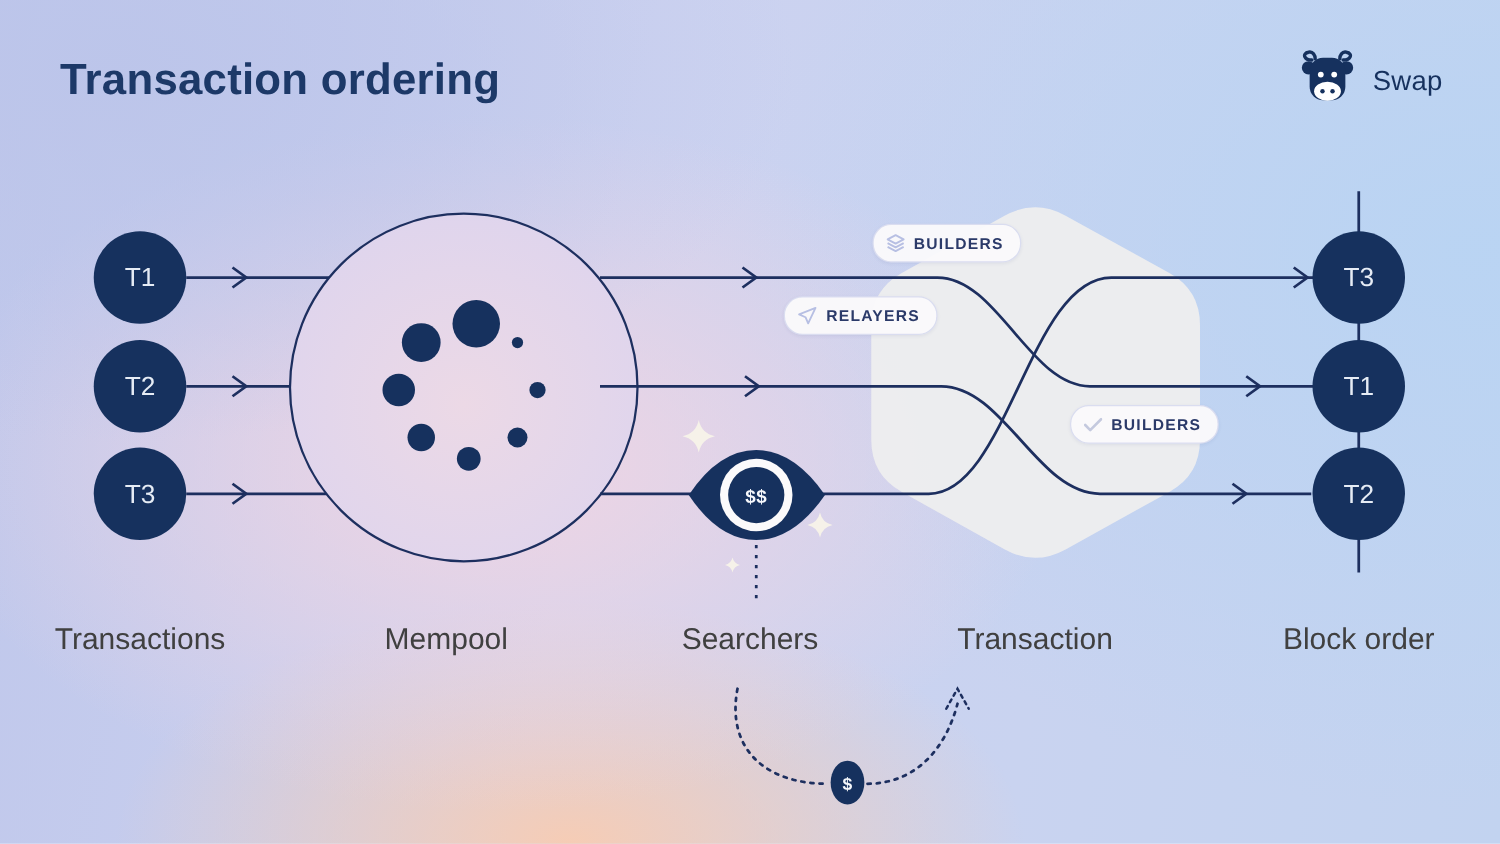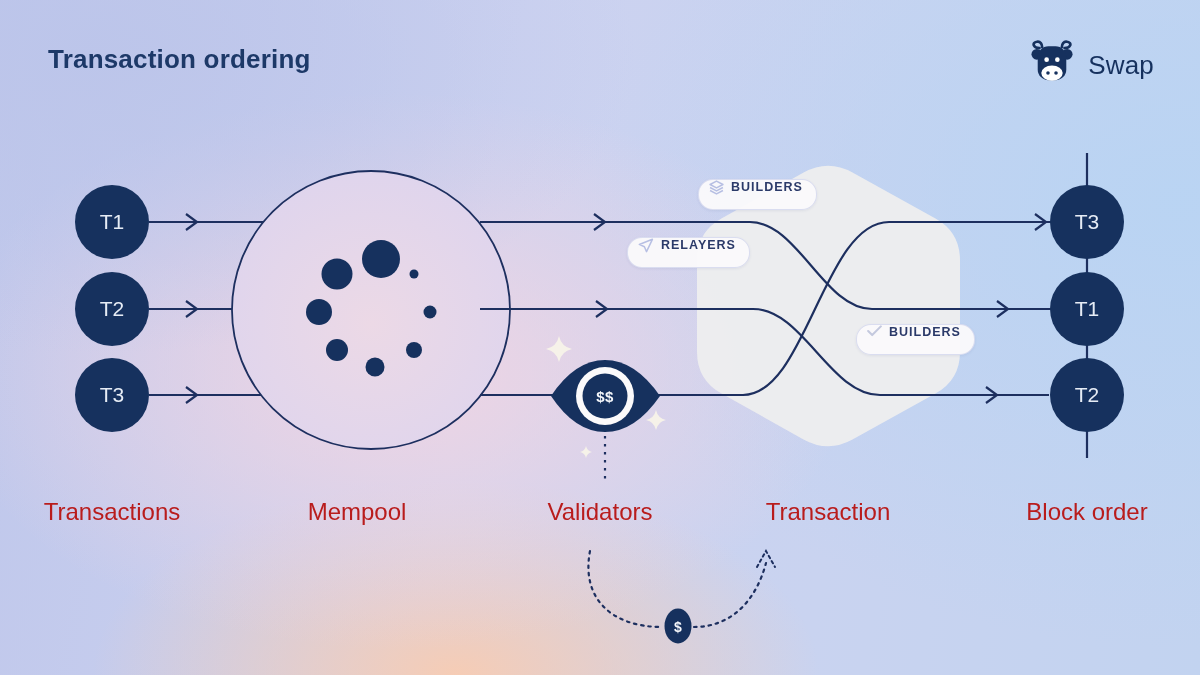--- a/index.html
+++ b/index.html
@@ -8,33 +8,33 @@
     font-family:"Liberation Sans",sans-serif;
     background:
       radial-gradient(900px 500px at 8% 8%, rgba(188,197,234,.95) 0%, rgba(188,197,234,0) 60%),
       radial-gradient(700px 430px at 33% 55%, rgba(242,213,226,.95) 0%, rgba(242,213,226,0) 65%),
       radial-gradient(560px 300px at 38% 100%, rgba(248,204,178,.95) 0%, rgba(248,204,178,0) 65%),
       radial-gradient(820px 620px at 98% 30%, rgba(185,212,243,.95) 0%, rgba(185,212,243,0) 72%),
       linear-gradient(100deg,#bfc7eb 0%,#ccd2f0 40%,#c9d3f0 70%,#c2d3f0 100%);
   }
   .title{
     position:absolute;left:48px;top:44px;
-    font-size:26px;font-weight:800;letter-spacing:.2px;color:#1d3968;
+    font-size:35px;font-weight:800;letter-spacing:.2px;color:#1d3968;
   }
   .logo{
     position:absolute;right:46px;top:40px;display:flex;align-items:center;gap:7px;color:#16315e;
   }
   .logo .brand{font-size:39px;font-weight:800;letter-spacing:1.5px;line-height:1;}
-  .logo .suffix{font-size:26px;font-weight:400;letter-spacing:.2px;line-height:1;margin-left:2px;}
+  .logo .suffix{font-size:22px;font-weight:400;letter-spacing:.2px;line-height:1;margin-left:2px;}
   .stage-labels span{
     position:absolute;top:498px;transform:translateX(-50%);
-    font-size:24px;color:#b91c1c;white-space:nowrap;
+    font-size:24px;color:#404040;white-space:nowrap;
   }
   .pill{
-    position:absolute;height:29px;display:flex;gap:7px;
+    position:absolute;height:29px;display:flex;align-items:center;gap:7px;
     padding:0 13px 0 10px;border-radius:15px;
     background:rgba(251,250,251,.95);border:1px solid rgba(214,217,238,.9);
     box-shadow:0 1px 3px rgba(40,50,110,.08);
   }
   .pill .pill-label{font-size:12.5px;font-weight:700;letter-spacing:1px;color:#2b3a69;white-space:nowrap;}
   svg{position:absolute;left:0;top:0;}
 </style>
 </head>
 <body>
 
@@ -140,21 +140,21 @@
     <ellipse cx="30" cy="37" rx="12" ry="8.5" fill="#ffffff"></ellipse>
     <circle cx="25.5" cy="37" r="2" fill="#16315e"></circle>
     <circle cx="34.5" cy="37" r="2" fill="#16315e"></circle>
   </svg>
   <span class="suffix">Swap</span>
 </div>
 
 <div class="stage-labels">
   <span style="left:112px">Transactions</span>
   <span style="left:357px">Mempool</span>
-  <span style="left:600px">Validators</span>
+  <span style="left:600px">Searchers</span>
   <span style="left:828px">Transaction</span>
   <span style="left:1087px">Block order</span>
 </div>
 
 <div class="pill" style="left:698px;top:179px">
   <svg width="15" height="15" viewBox="0 0 14 14" style="position:static">
     <path d="M1,4.2 L7,1 L13,4.2 L7,7.4 Z" fill="none" stroke="#b7bfe3" stroke-width="1.4" stroke-linejoin="round"></path>
     <path d="M1,7 L7,10.2 L13,7" fill="none" stroke="#b7bfe3" stroke-width="1.4" stroke-linejoin="round"></path>
     <path d="M1,9.8 L7,13 L13,9.8" fill="none" stroke="#b7bfe3" stroke-width="1.4" stroke-linejoin="round"></path>
   </svg>

